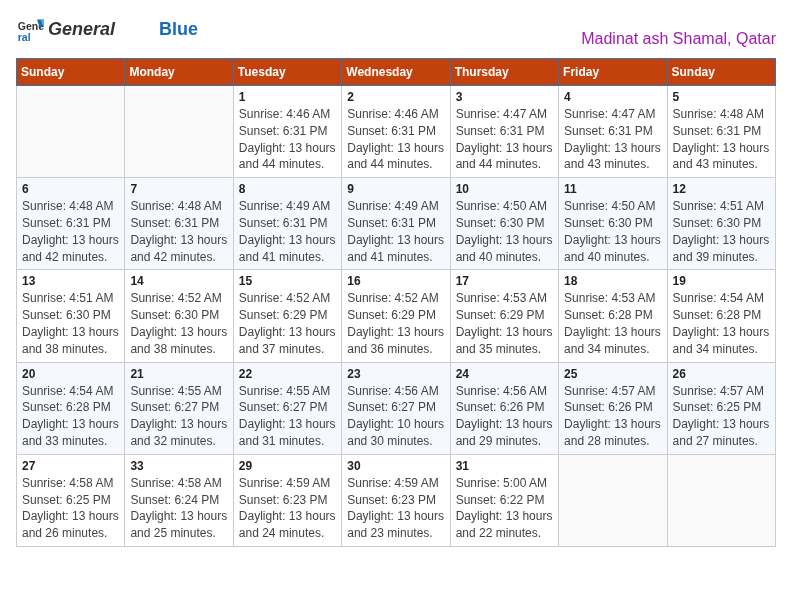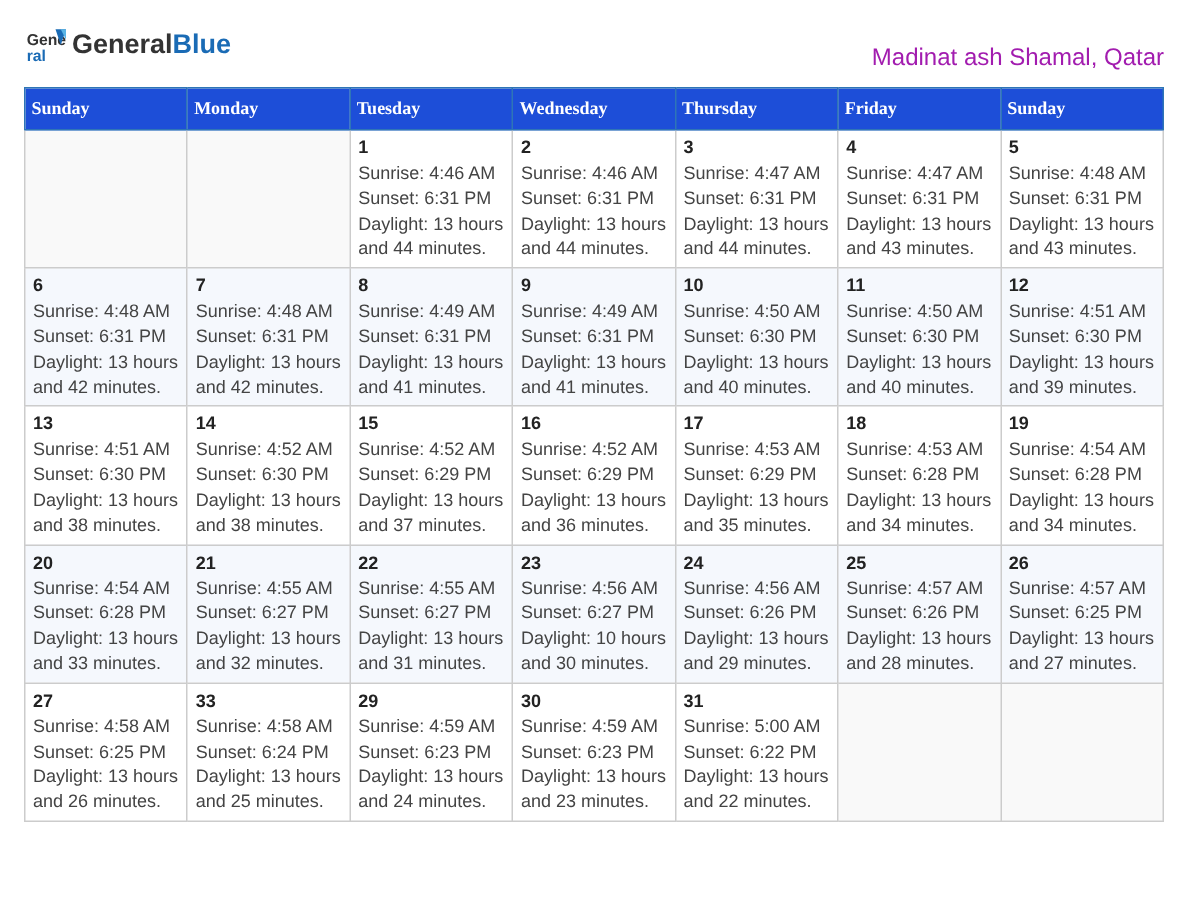--- a/index.html
+++ b/index.html
@@ -19,26 +19,28 @@
     .logo {
       display: flex;
       align-items: center;
       gap: 4px;
     }
     .logo-text-general {
       font-size: 18px;
       font-weight: bold;
       color: #333;
       line-height: 1.1;
+      font-style: italic;
     }
     .logo-text-blue {
       font-size: 18px;
       font-weight: bold;
       color: #1a6bb5;
       line-height: 1.1;
+      padding-left: 44px;
     }
     .logo-icon {
       width: 28px;
       height: 28px;
     }
     .title-area {
       text-align: right;
     }
     .month-title {
       font-size: 36px;
@@ -50,27 +52,26 @@
       font-size: 16px;
       color: #a21caf;
       margin-top: 14px;
     }
     .calendar-table {
       width: 100%;
       border-collapse: collapse;
       font-size: 11px;
     }
     .calendar-table th {
-      background-color: #1d4ed8;
+      background-color: #c2410c;
       color: #fff;
       padding: 6px 4px;
       text-align: left;
       font-size: 12px;
       border: 1px solid #2e75b6;
-      font-family: Liberation Serif, serif;
     }
     .calendar-table td {
       border: 1px solid #ccc;
       vertical-align: top;
       padding: 4px 5px;
       width: 108px;
       min-height: 75px;
       background: #fff;
     }
     .calendar-table tr:nth-child(even) td {

